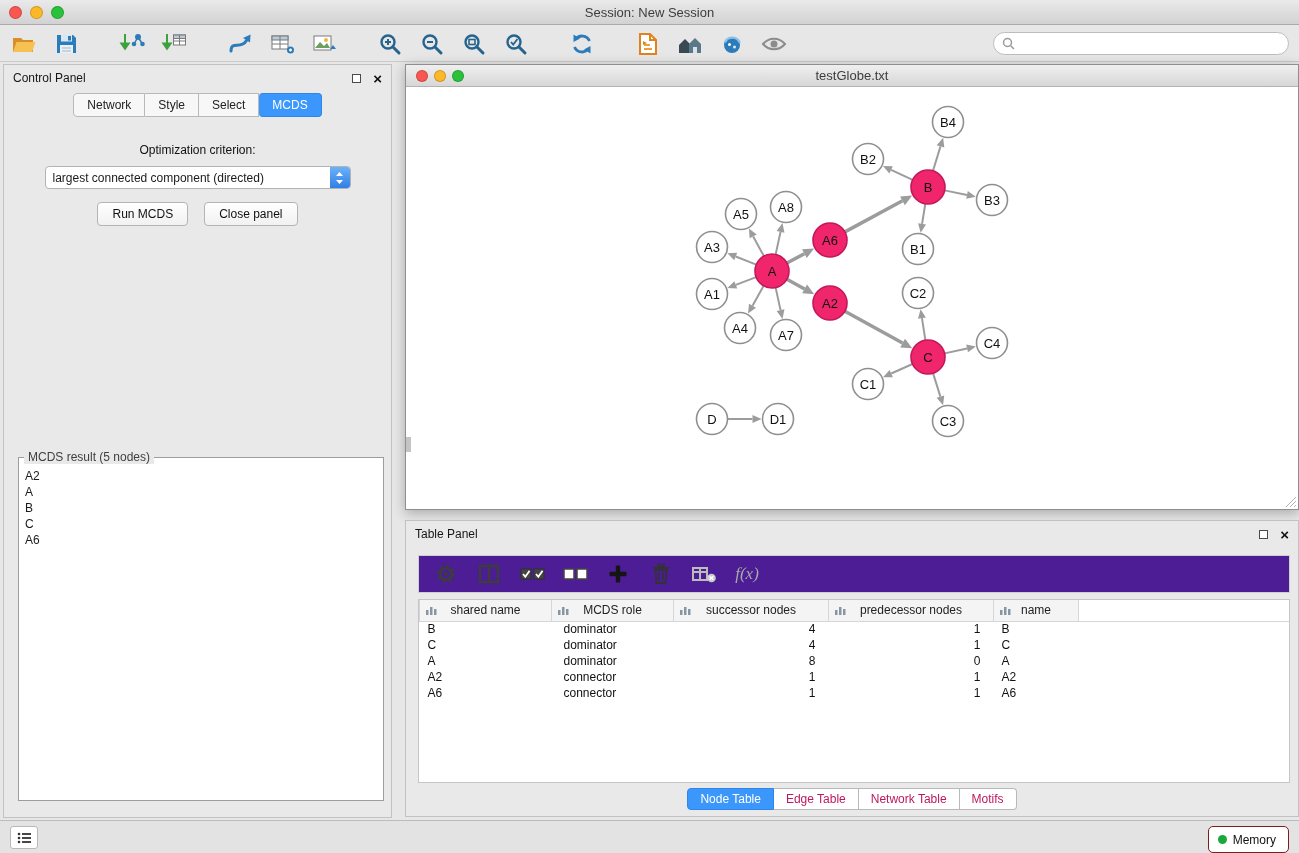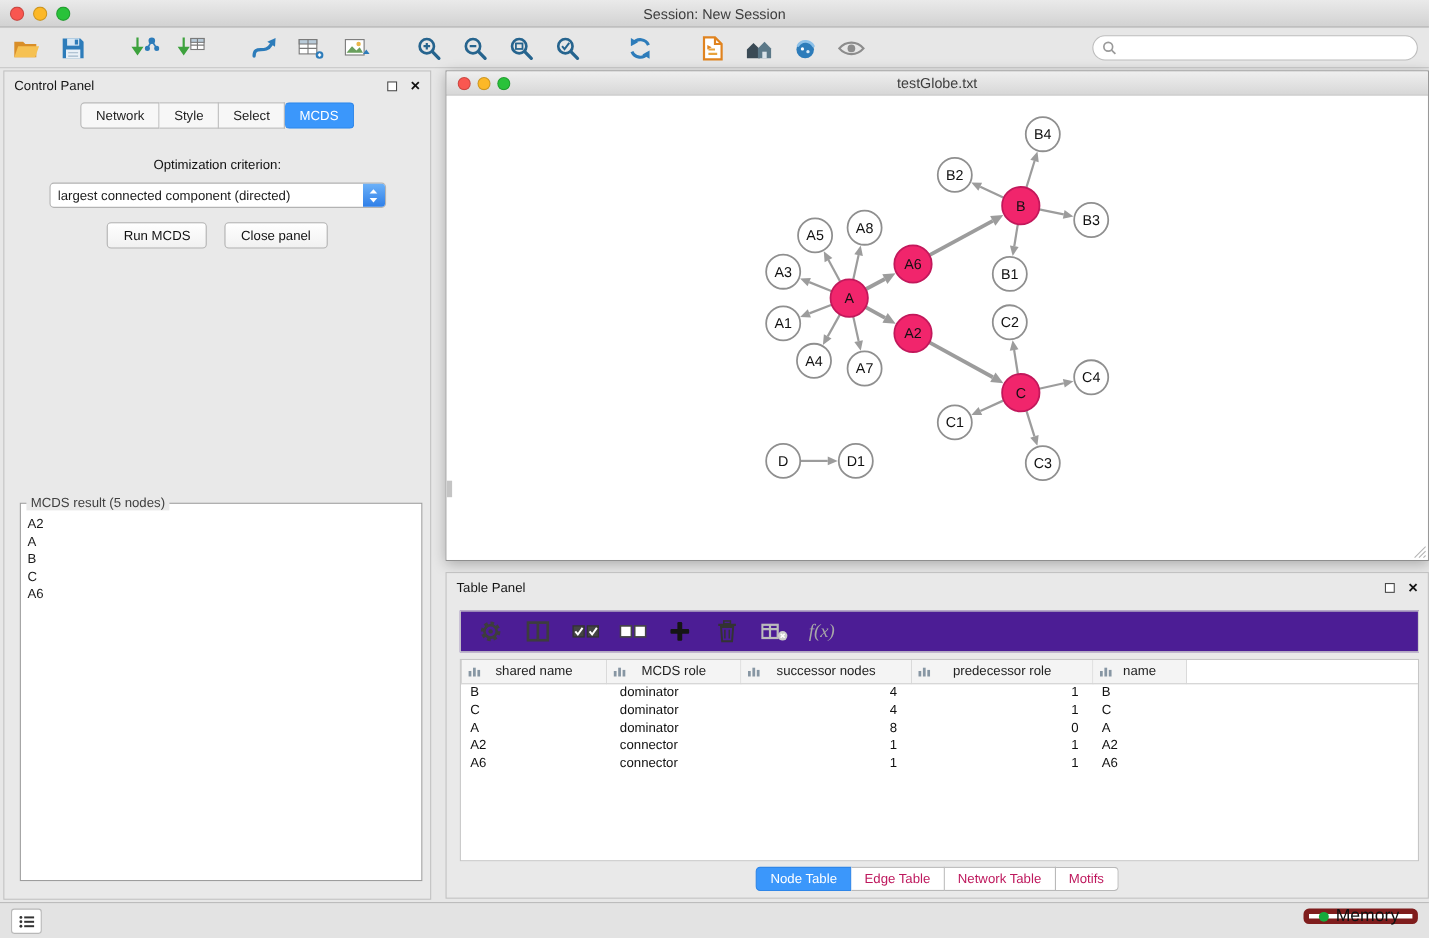--- a/index.html
+++ b/index.html
@@ -83,22 +83,22 @@
   .bottom-tabs { position:absolute; left:0; right:0; bottom:6px; display:flex; justify-content:center; }
   .btab { border:1px solid #b9b9b9; border-left:none; background:#fff; padding:3px 12px; font-size:12px; color:#be185d; cursor:default; }
   .btab:first-child { border-left:1px solid #b9b9b9; border-radius:4px 0 0 4px; }
   .btab:last-child { border-radius:0 4px 4px 0; }
   .btab.active { background:#3b97fb; color:#fff; border-color:#2f86e8; }
 
   
   .statusbar { position:absolute; left:0; right:0; top:820px; height:33px; background:#e3e3e3; border-top:1px solid #bcbcbc; }
   .sb-left-btn { position:absolute; left:10px; top:5px; width:28px; height:23px; background:#fff;
     border:1px solid #b8b8b8; border-radius:3px; display:flex; align-items:center; justify-content:center; }
-  .memory-btn { position:absolute; right:10px; top:5px; height:14px; padding:0 12px 0 9px; background:#fff;
-    border:5px solid #7f1d1d; border-radius:5px; display:flex; align-items:center; gap:6px; font-size:16px; color:#111; }
+  .memory-btn { position:absolute; right:10px; top:5px; height:27px; padding:0 12px 0 9px; background:#fff;
+    border:1px solid #7f1d1d; border-radius:5px; display:flex; align-items:center; gap:6px; font-size:12px; color:#111; }
   .mem-dot { width:9px; height:9px; border-radius:50%; background:#17a93b; }
 </style>
 </head>
 <body>
 
 <div class="app">
 
   <div class="titlebar">
     <div class="traffic">
       <span class="light red"></span>
@@ -470,21 +470,21 @@
                   </svg></span><span>MCDS role</span></th>
             <th><span class="col-icon"><svg width="12" height="11">
                     <rect x="1" y="5" width="2.5" height="5" fill="#8796a3"></rect>
                     <rect x="5" y="2" width="2.5" height="8" fill="#8796a3"></rect>
                     <rect x="9" y="4" width="2.5" height="6" fill="#8796a3"></rect>
                   </svg></span><span>successor nodes</span></th>
             <th><span class="col-icon"><svg width="12" height="11">
                     <rect x="1" y="5" width="2.5" height="5" fill="#8796a3"></rect>
                     <rect x="5" y="2" width="2.5" height="8" fill="#8796a3"></rect>
                     <rect x="9" y="4" width="2.5" height="6" fill="#8796a3"></rect>
-                  </svg></span><span>predecessor role</span></th>
+                  </svg></span><span>predecessor nodes</span></th>
             <th><span class="col-icon"><svg width="12" height="11">
                     <rect x="1" y="5" width="2.5" height="5" fill="#8796a3"></rect>
                     <rect x="5" y="2" width="2.5" height="8" fill="#8796a3"></rect>
                     <rect x="9" y="4" width="2.5" height="6" fill="#8796a3"></rect>
                   </svg></span><span>name</span></th>
             <th class="filler"></th>
           </tr>
         </thead>
         <tbody id="node-table-body">
             <tr>

